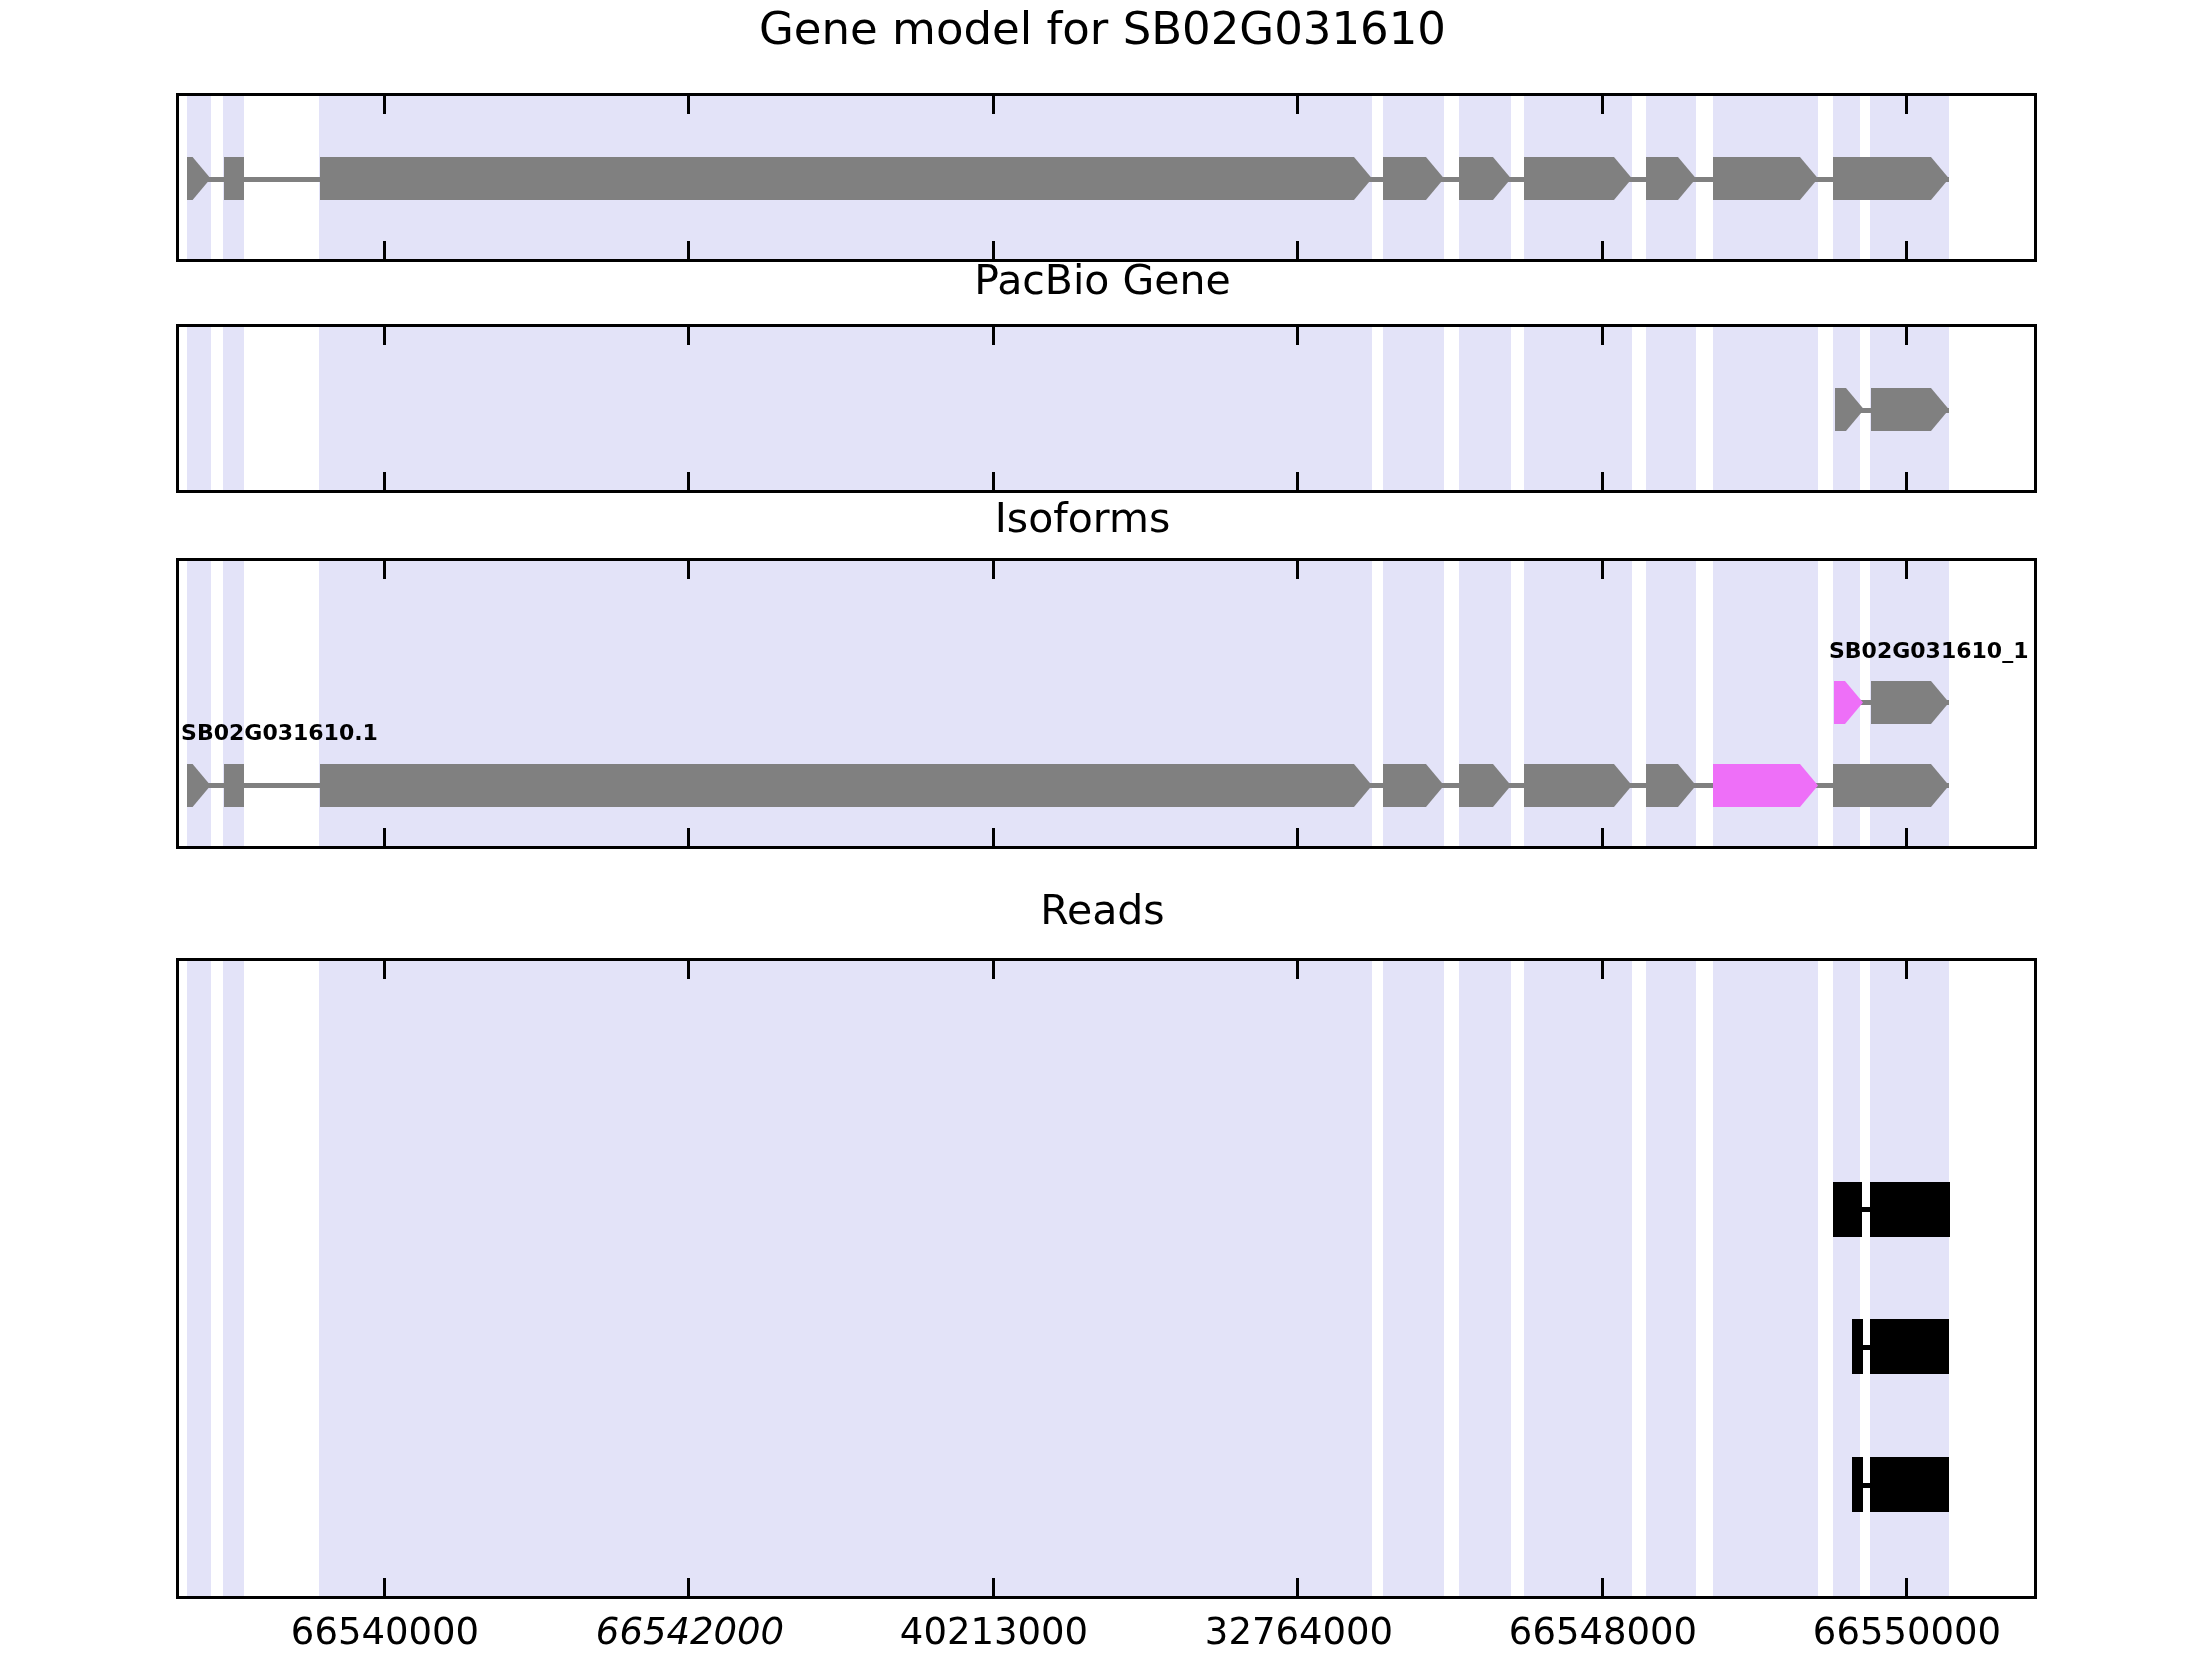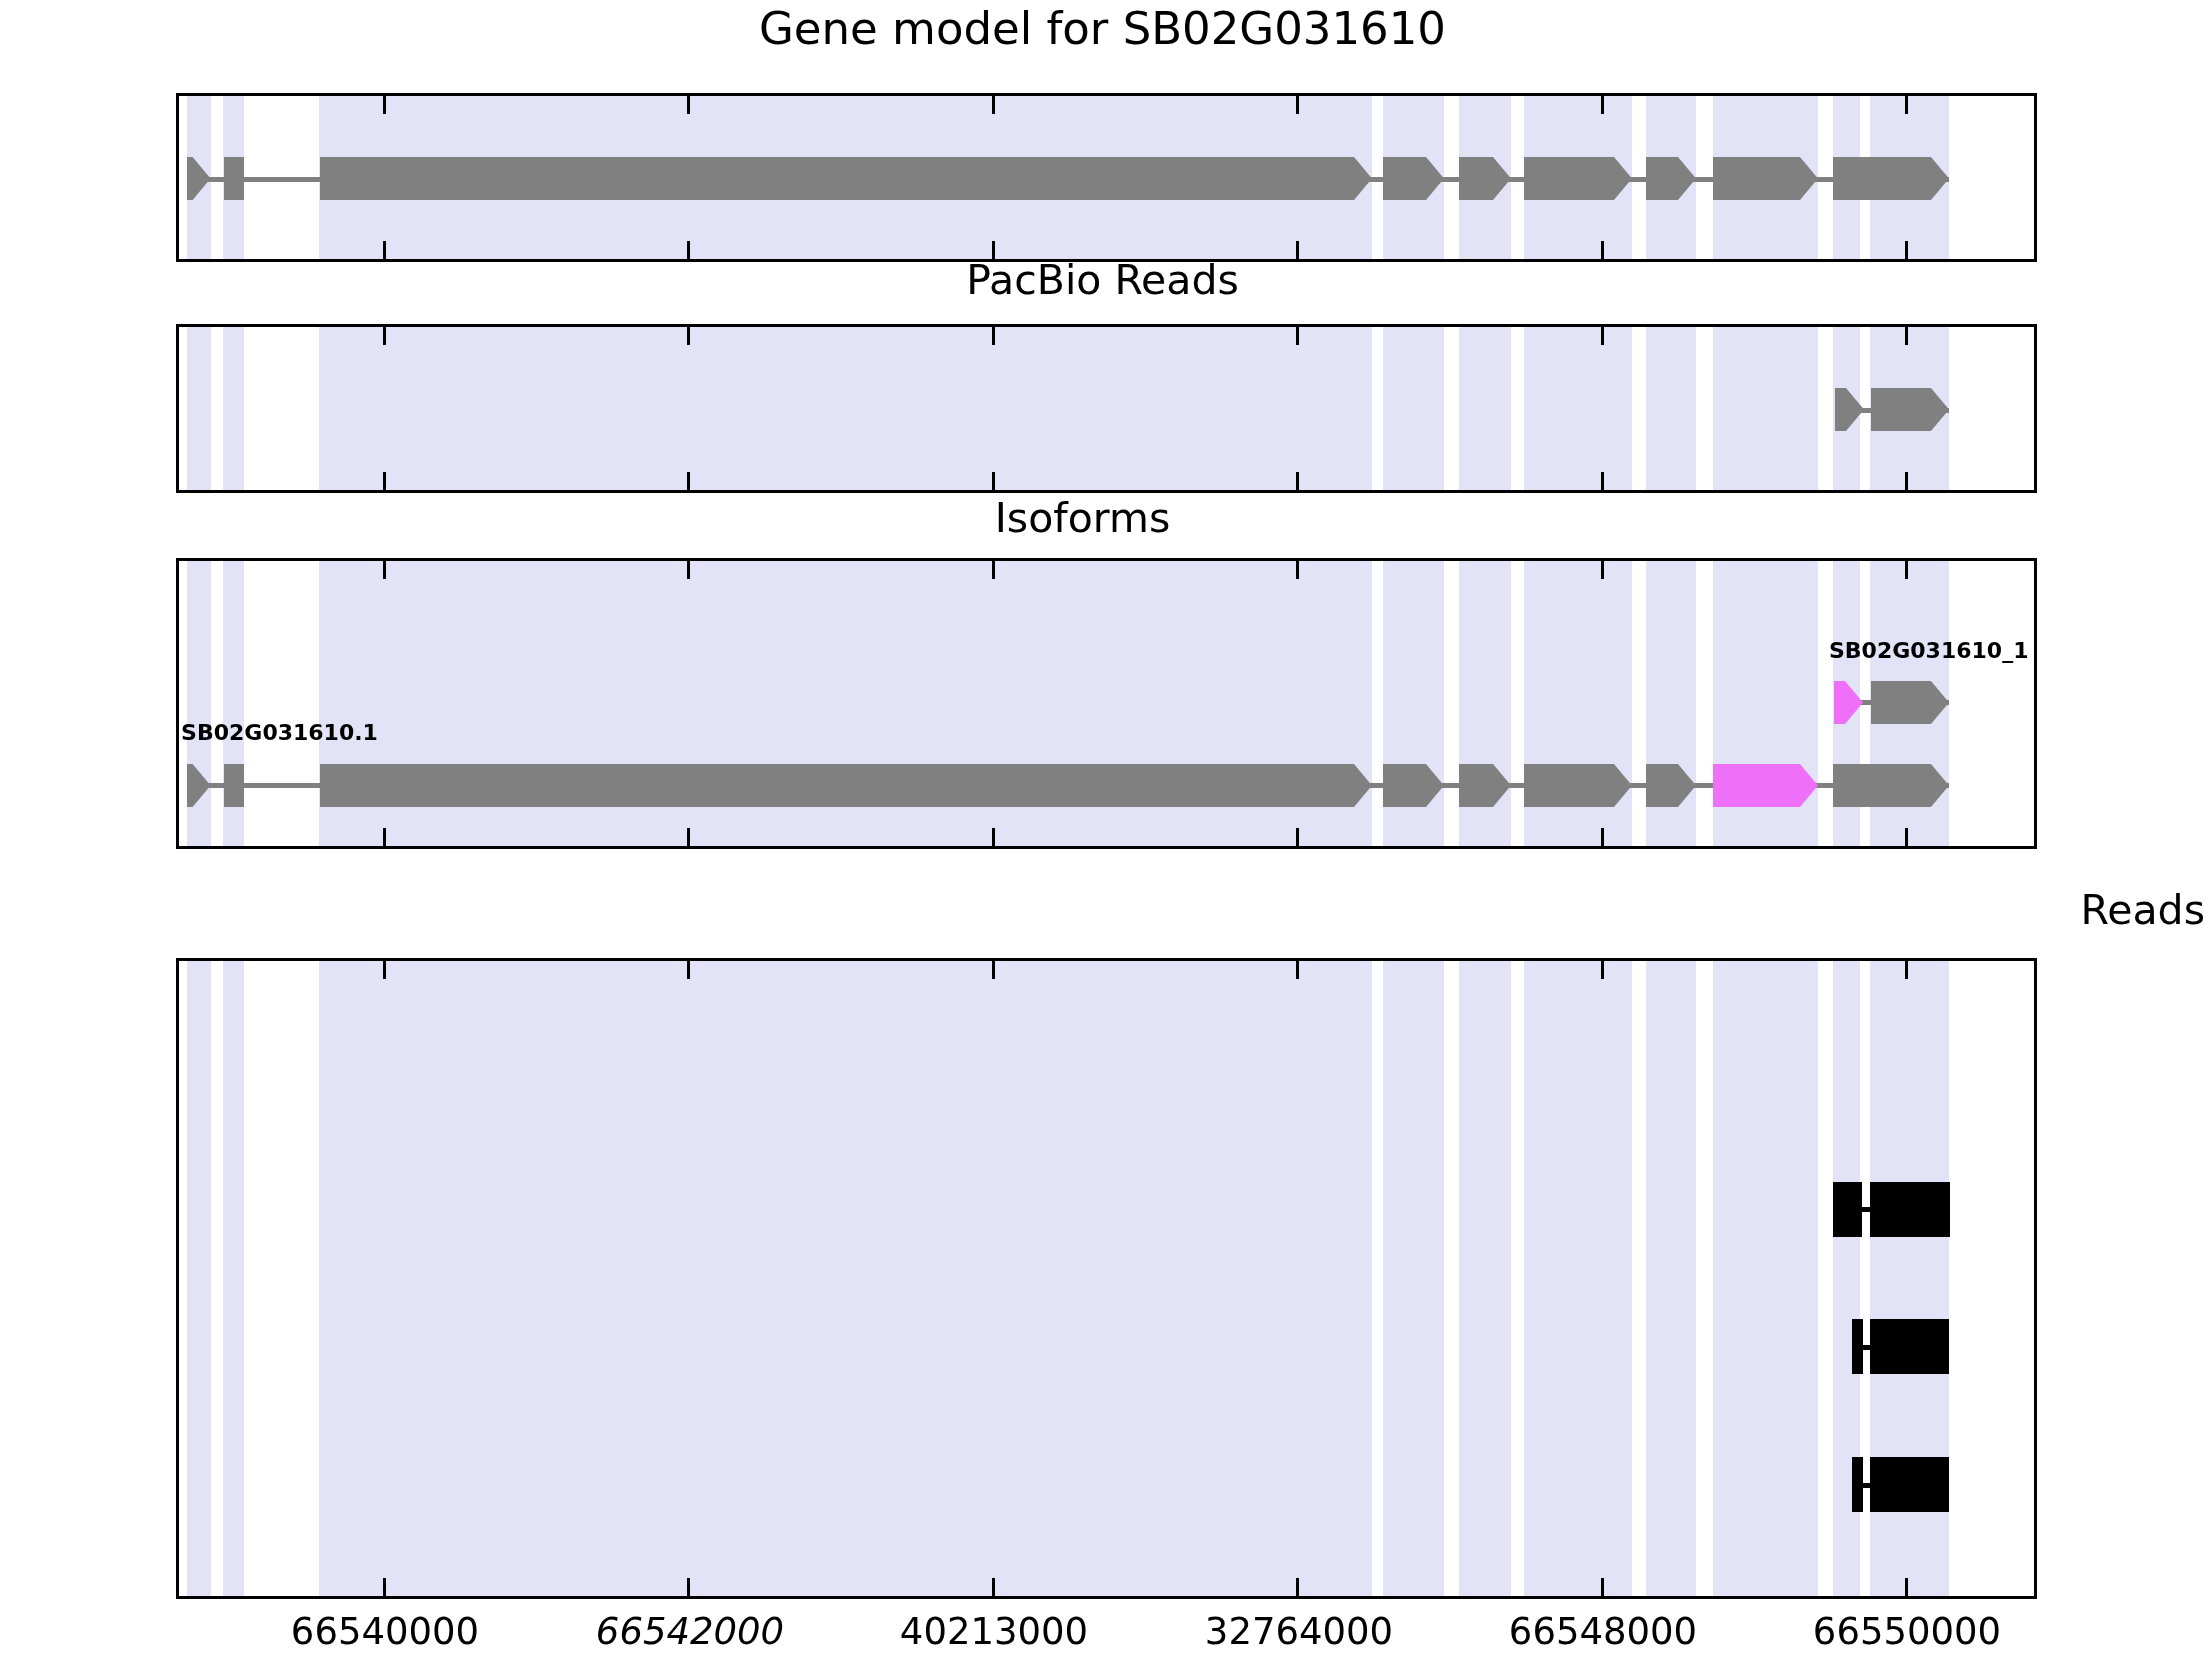--- a/index.html
+++ b/index.html
@@ -98,25 +98,25 @@
     transform: translateX(-50%);
   }
 </style>
 </head>
 <body>
 
 <div class="figure">
 
   <div class="panel-title title-main" style="left:0; top:5.5px; width:2205px;">Gene model for SB02G031610</div>
 
-  <div class="panel-title title-sub" style="left:0; top:260px; width:2205px;">PacBio Reads</div>
+  <div class="panel-title title-sub" style="left:0; top:260px; width:2205px;">PacBio Gene</div>
 
   <div class="panel-title title-sub" style="left:0; top:498px; width:2165px;">Isoforms</div>
 
-  <div class="panel-title title-sub" style="left:0; top:890px; width:2205px;text-align:right;">Reads</div>
+  <div class="panel-title title-sub" style="left:0; top:890px; width:2205px;">Reads</div>
 
   <div class="axes" id="ax-gene" style="left:176px; top:93px;  width:1861px; height:169px;">
       <div class="band" style="left: 7.6px; width: 24px;"></div>
       <div class="band" style="left: 44px; width: 21px;"></div>
       <div class="band" style="left: 140px; width: 1053px;"></div>
       <div class="band" style="left: 1204px; width: 61px;"></div>
       <div class="band" style="left: 1280px; width: 52px;"></div>
       <div class="band" style="left: 1345px; width: 108px;"></div>
       <div class="band" style="left: 1467px; width: 50px;"></div>
       <div class="band" style="left: 1534px; width: 105px;"></div>

